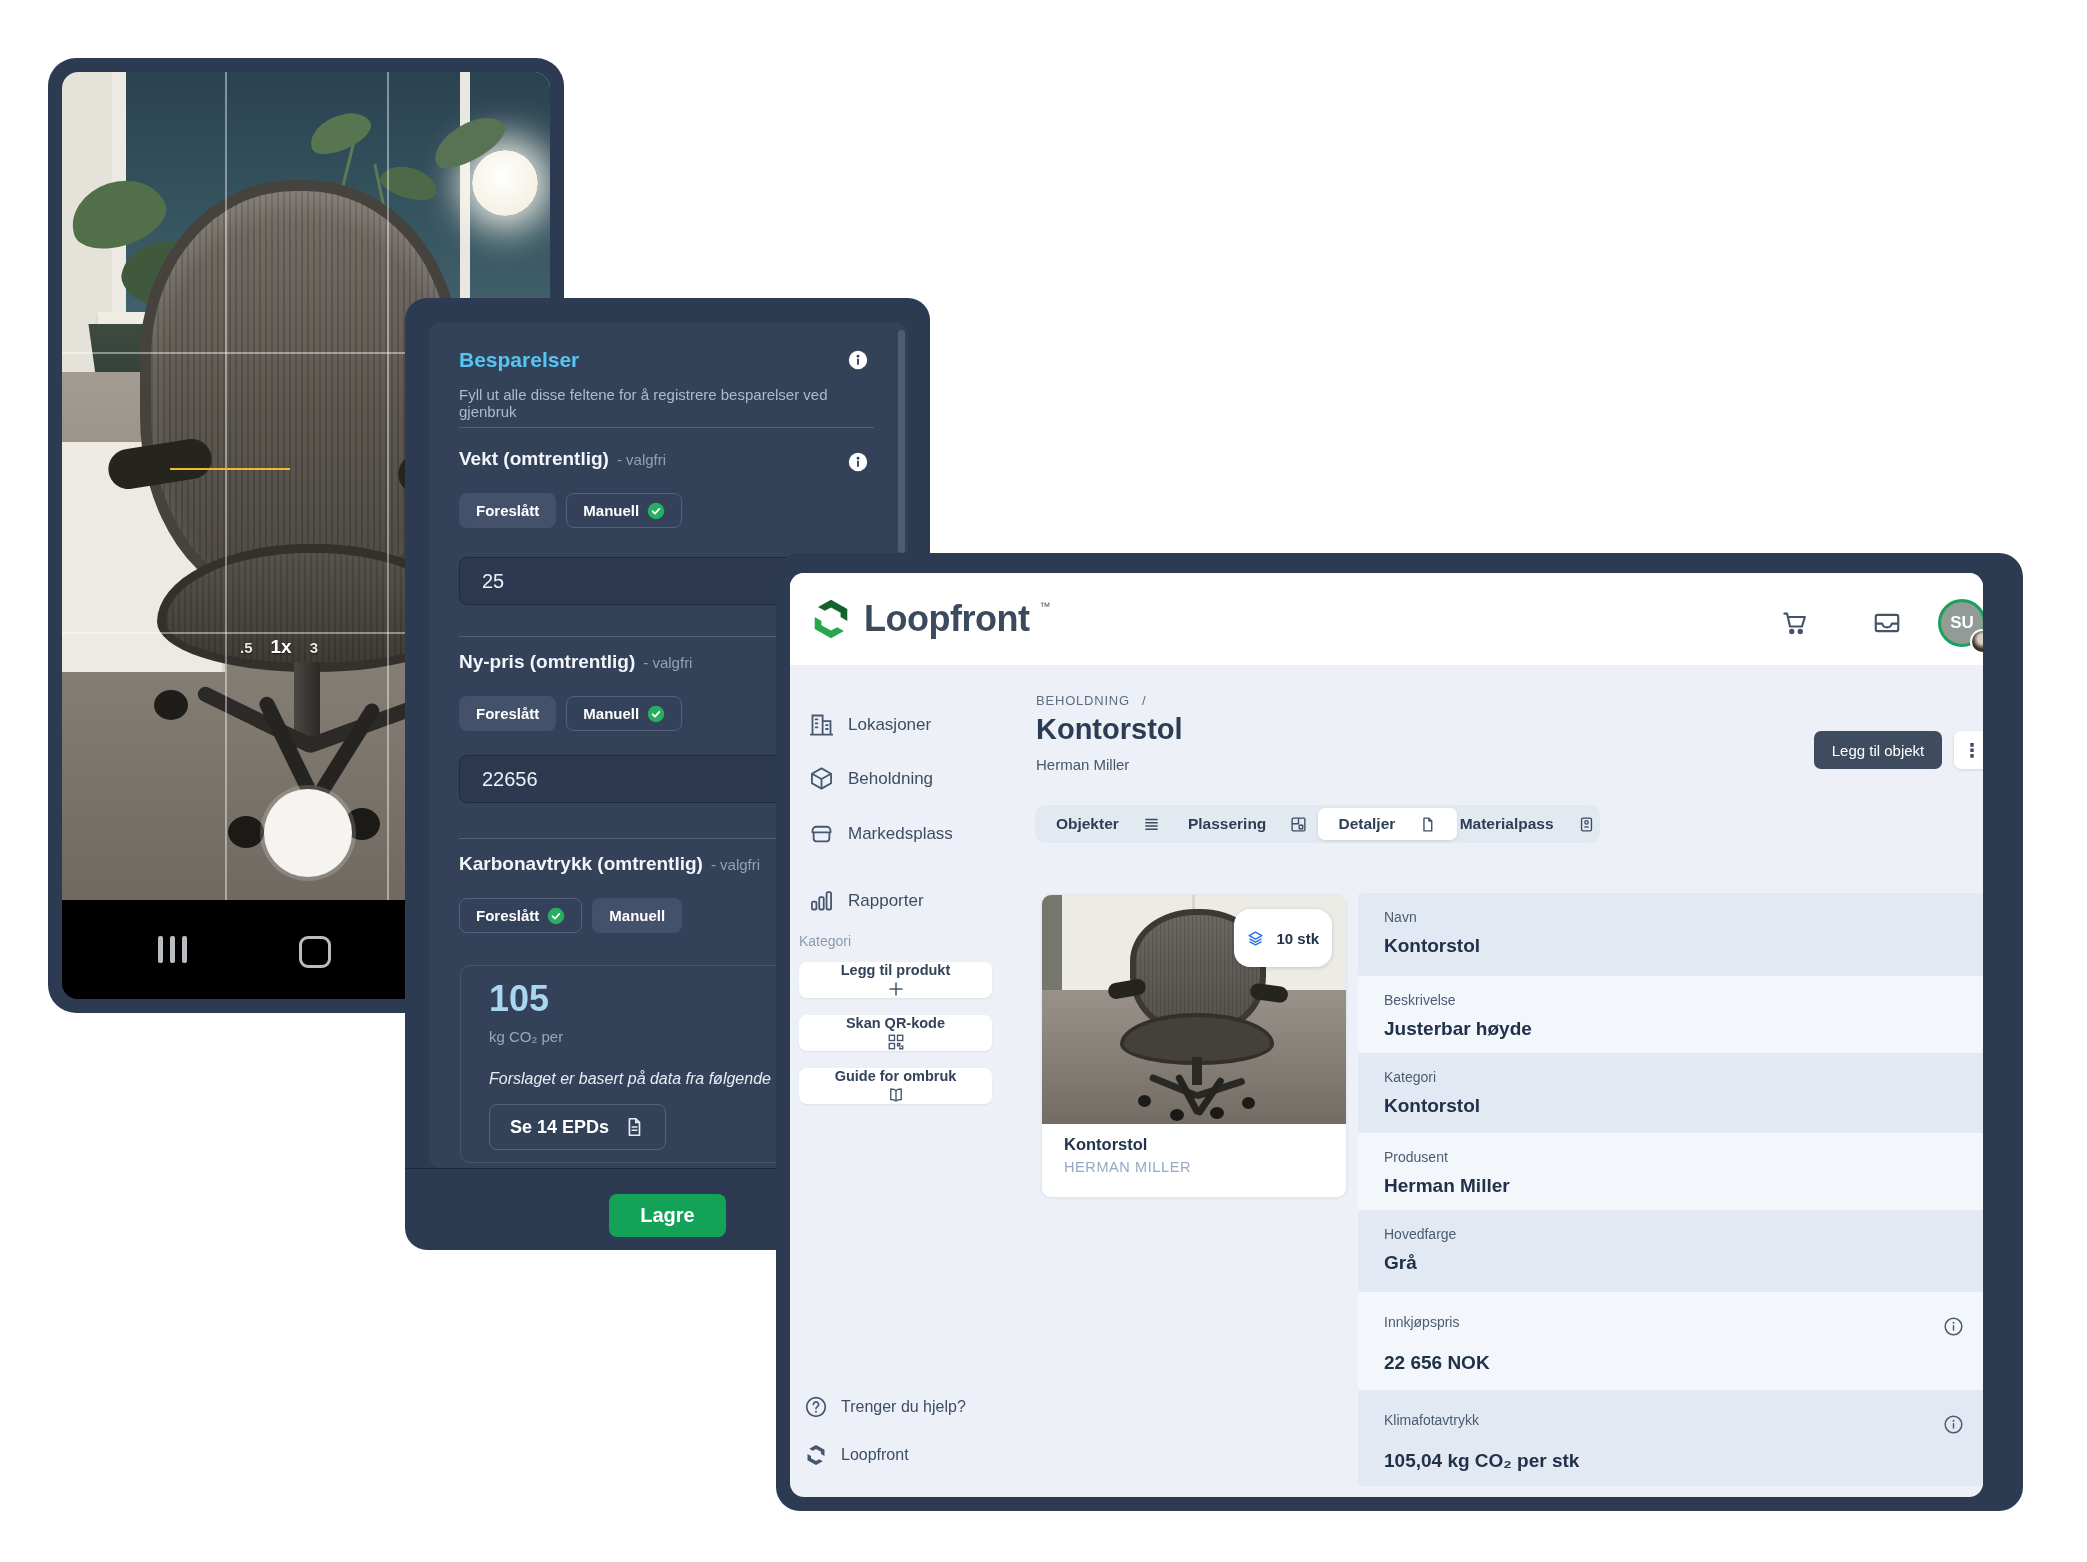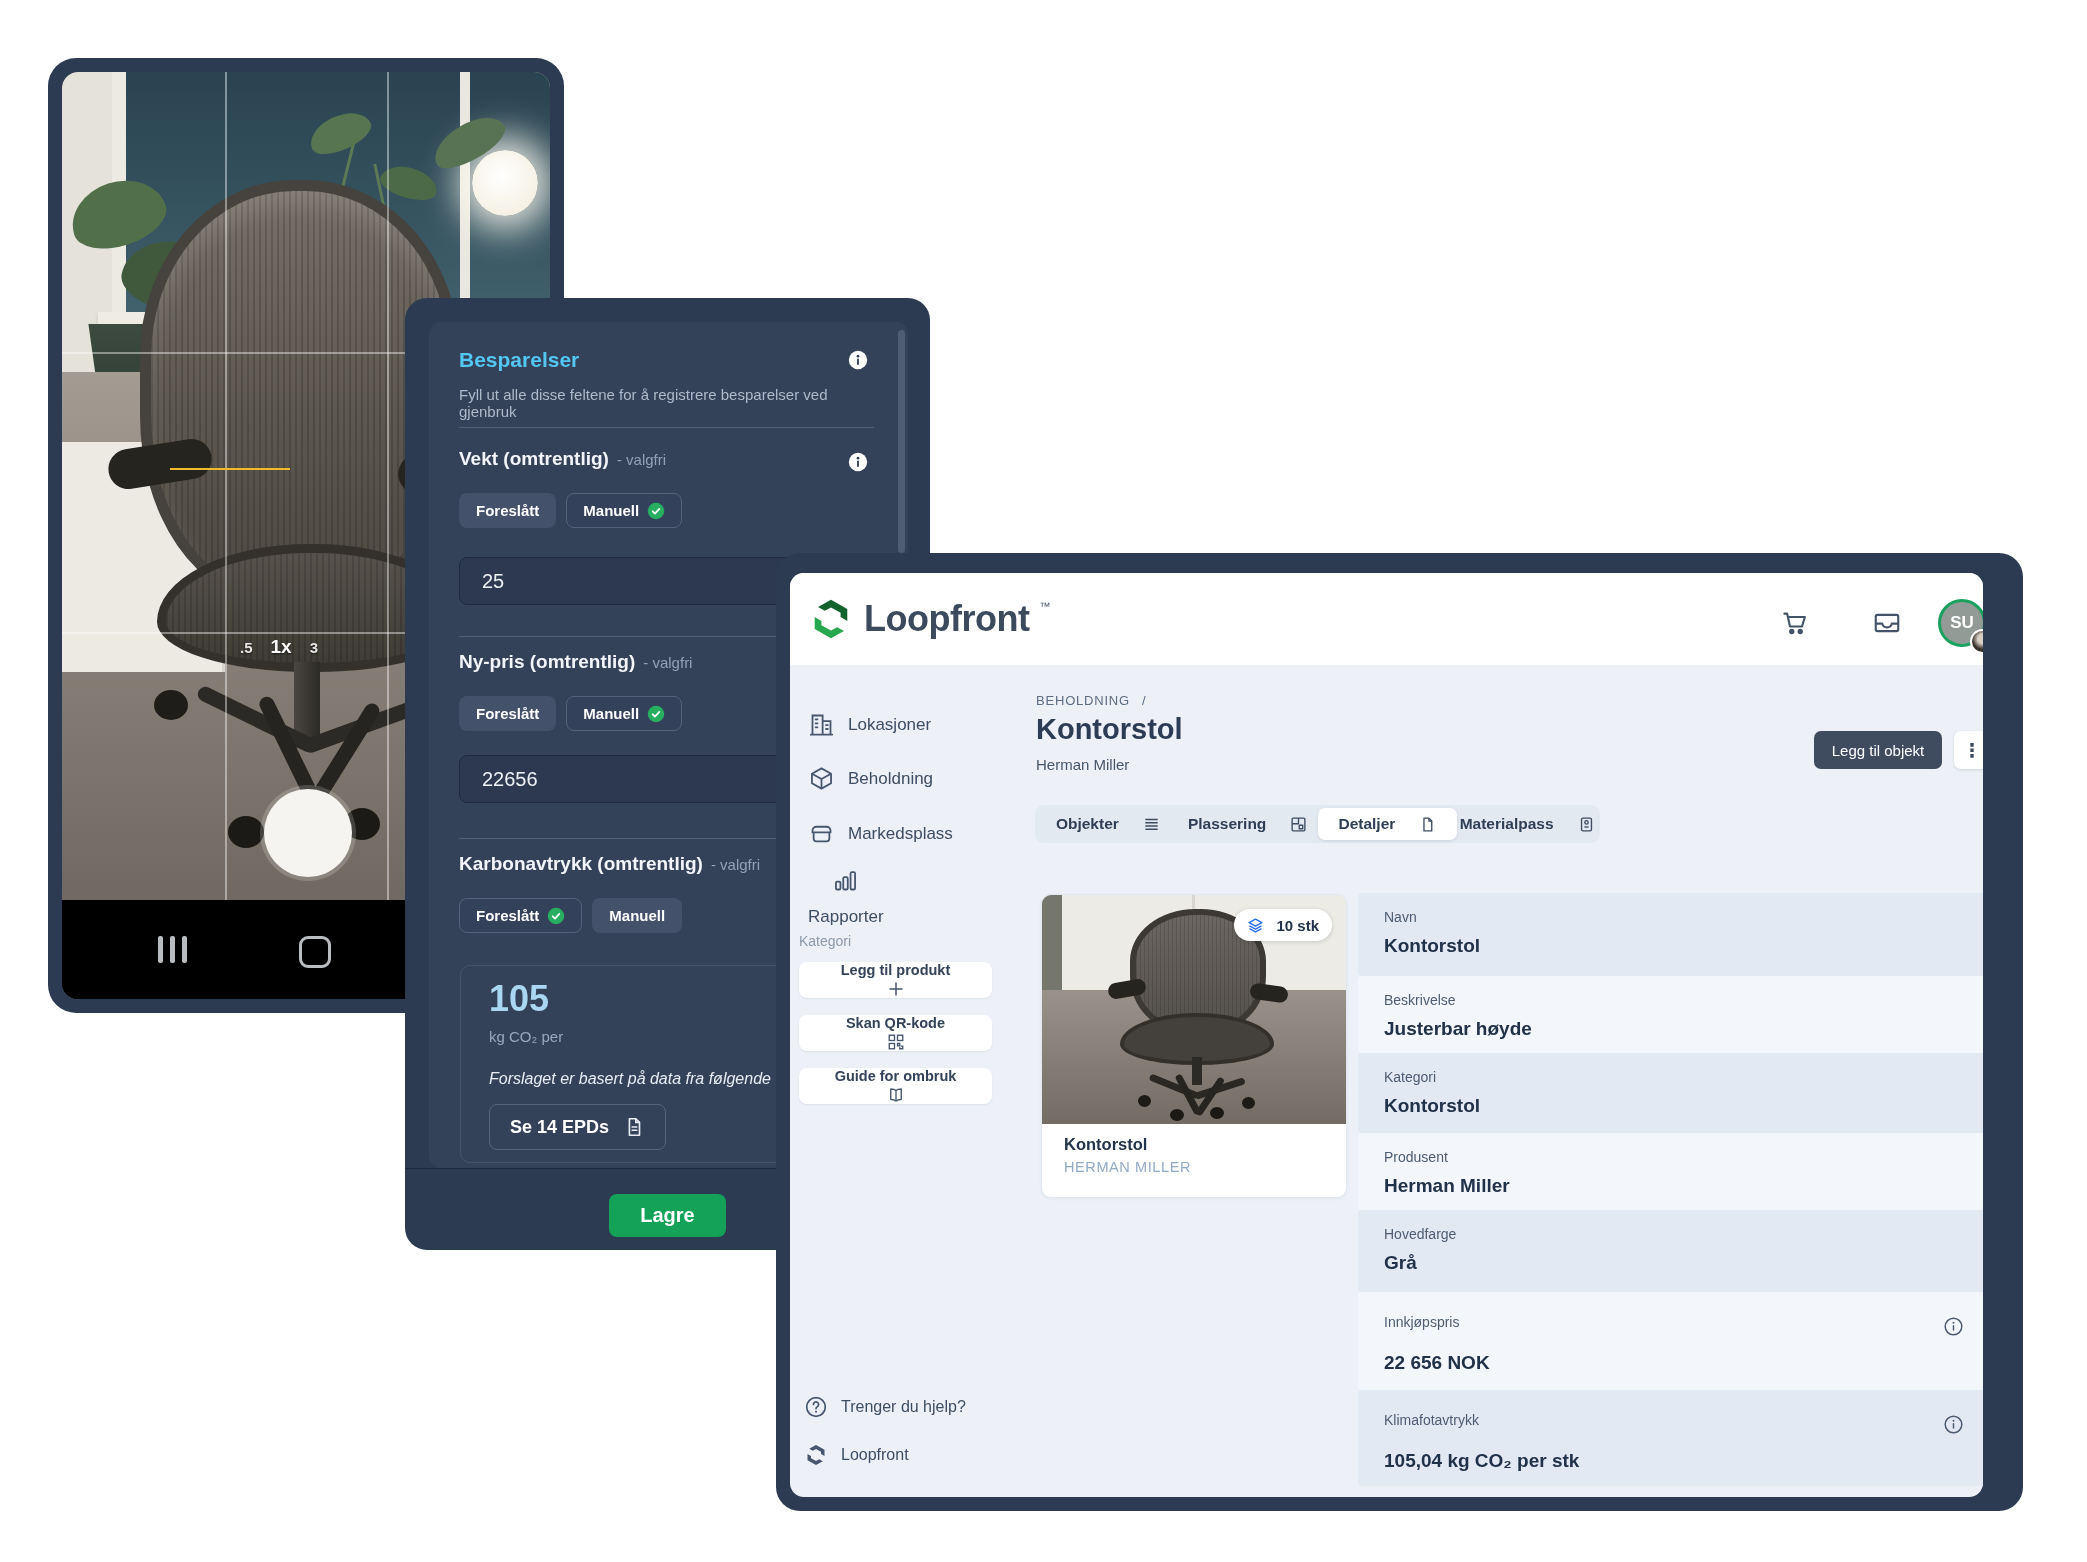--- a/index.html
+++ b/index.html
@@ -81,21 +81,21 @@
                display:flex;align-items:center;justify-content:center;}
   .kebab-btn{width:36px;height:38px;background:#fff;border-radius:7px;box-shadow:0 1px 3px rgba(30,45,70,.15);
              color:#3b4b61;font-size:19px;font-weight:700;display:flex;align-items:center;justify-content:center;}
   .tabs{left:245px;top:232px;width:565px;height:38px;background:#e3e9f1;border-radius:9px;display:flex;padding:3px;box-sizing:border-box;}
   .tab{flex:1;display:flex;align-items:center;justify-content:center;gap:24px;font-size:15.5px;font-weight:600;color:#2e3e55;border-radius:7px;}
   .tab .ic{color:#3c4c62;}
   .tab.active{background:#fff;box-shadow:0 1px 3px rgba(30,45,70,.12);}
   .prod-card{left:251px;top:321px;width:306px;height:304px;background:#fff;border:1px solid #e1e7f0;border-radius:10px;box-sizing:border-box;overflow:hidden;box-shadow:0 1px 3px rgba(30,45,70,.06);}
   .prod-photo{left:0;top:0;width:304px;height:229px;background:#e9e7e1;overflow:hidden;}
   .stk-badge{left:auto;right:14px;top:14px;height:30px;background:#fff;border-radius:16px;display:flex;align-items:center;gap:12px;
-             padding:1px 13px;font-size:15px;font-weight:700;color:#22334b;box-shadow:0 1px 4px rgba(20,35,60,.18);}
+             padding:14px 13px;font-size:15px;font-weight:700;color:#22334b;box-shadow:0 1px 4px rgba(20,35,60,.18);}
   .stk-badge .ic{color:#2b6fe8;}
   .prod-name{left:22px;top:240px;font-size:16.5px;font-weight:700;color:#22334b;}
   .prod-brand{left:22px;top:264px;font-size:14.5px;letter-spacing:.6px;color:#93a9c6;}
   .fields{left:568px;top:320px;width:630px;}
   .frow{position:relative;width:630px;border-radius:4px;box-sizing:border-box;}
   .frow.shaded{background:#e3e9f2;}
   .frow.light{background:#f3f6fa;}
   .frow .lbl{position:absolute;left:26px;top:16px;font-size:14px;color:#4c5c72;}
   .frow .val{position:absolute;left:26px;top:42px;font-size:19px;font-weight:700;color:#20314a;}
   .frow.tall .lbl{top:22px;}
@@ -323,21 +323,21 @@
             </svg>
           <span>Beholdning</span>
         </div>
         <div class="abs side-item" style="left:18px;top:247px;">
           <svg class="ic" width="27" height="27" viewBox="0 0 24 24" fill="none" stroke="currentColor" stroke-width="1.6" stroke-linejoin="round">
               <path d="M4 9.5c0-2 1.5-3.5 3.5-3.5h9c2 0 3.5 1.5 3.5 3.5V11H4V9.5z"></path>
               <path d="M5 11v5.5A2.5 2.5 0 007.5 19h9a2.5 2.5 0 002.5-2.5V11"></path>
             </svg>
           <span>Markedsplass</span>
         </div>
-        <div class="abs side-item" style="left:18px;top:294px;flex-direction:column;">
+        <div class="abs side-item" style="left:18px;top:314px;">
           <svg class="ic" width="27" height="27" viewBox="0 0 24 24" fill="none" stroke="currentColor" stroke-width="1.6">
               <rect x="3.5" y="13" width="4" height="7" rx="1.2"></rect>
               <rect x="10" y="9" width="4" height="11" rx="1.2"></rect>
               <rect x="16.5" y="4.5" width="4" height="15.5" rx="1.2"></rect>
             </svg>
           <span>Rapporter</span>
         </div>
         <div class="abs side-label-sec" style="left:9px;top:360px;">Kategori</div>
 
         <div class="abs shortcut" style="left:9px;top:389px;">

